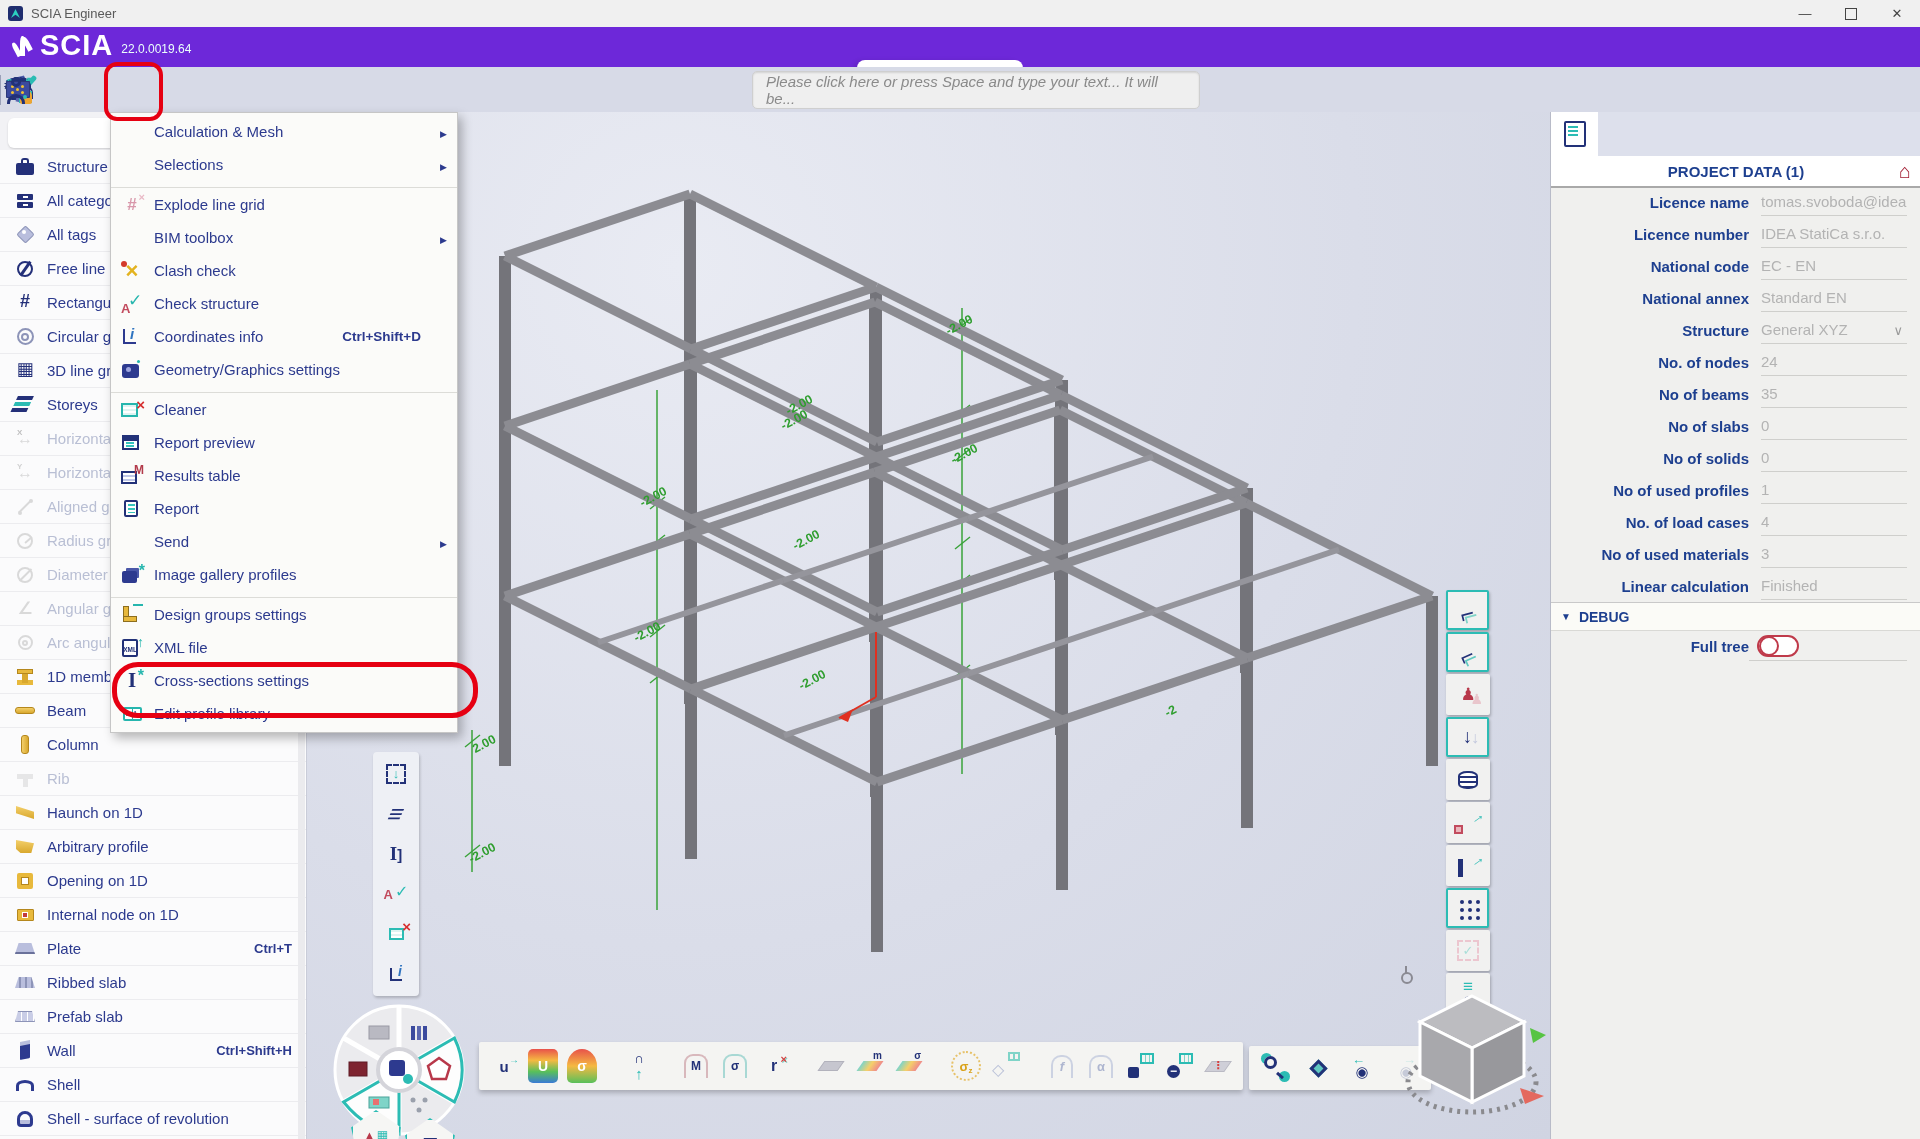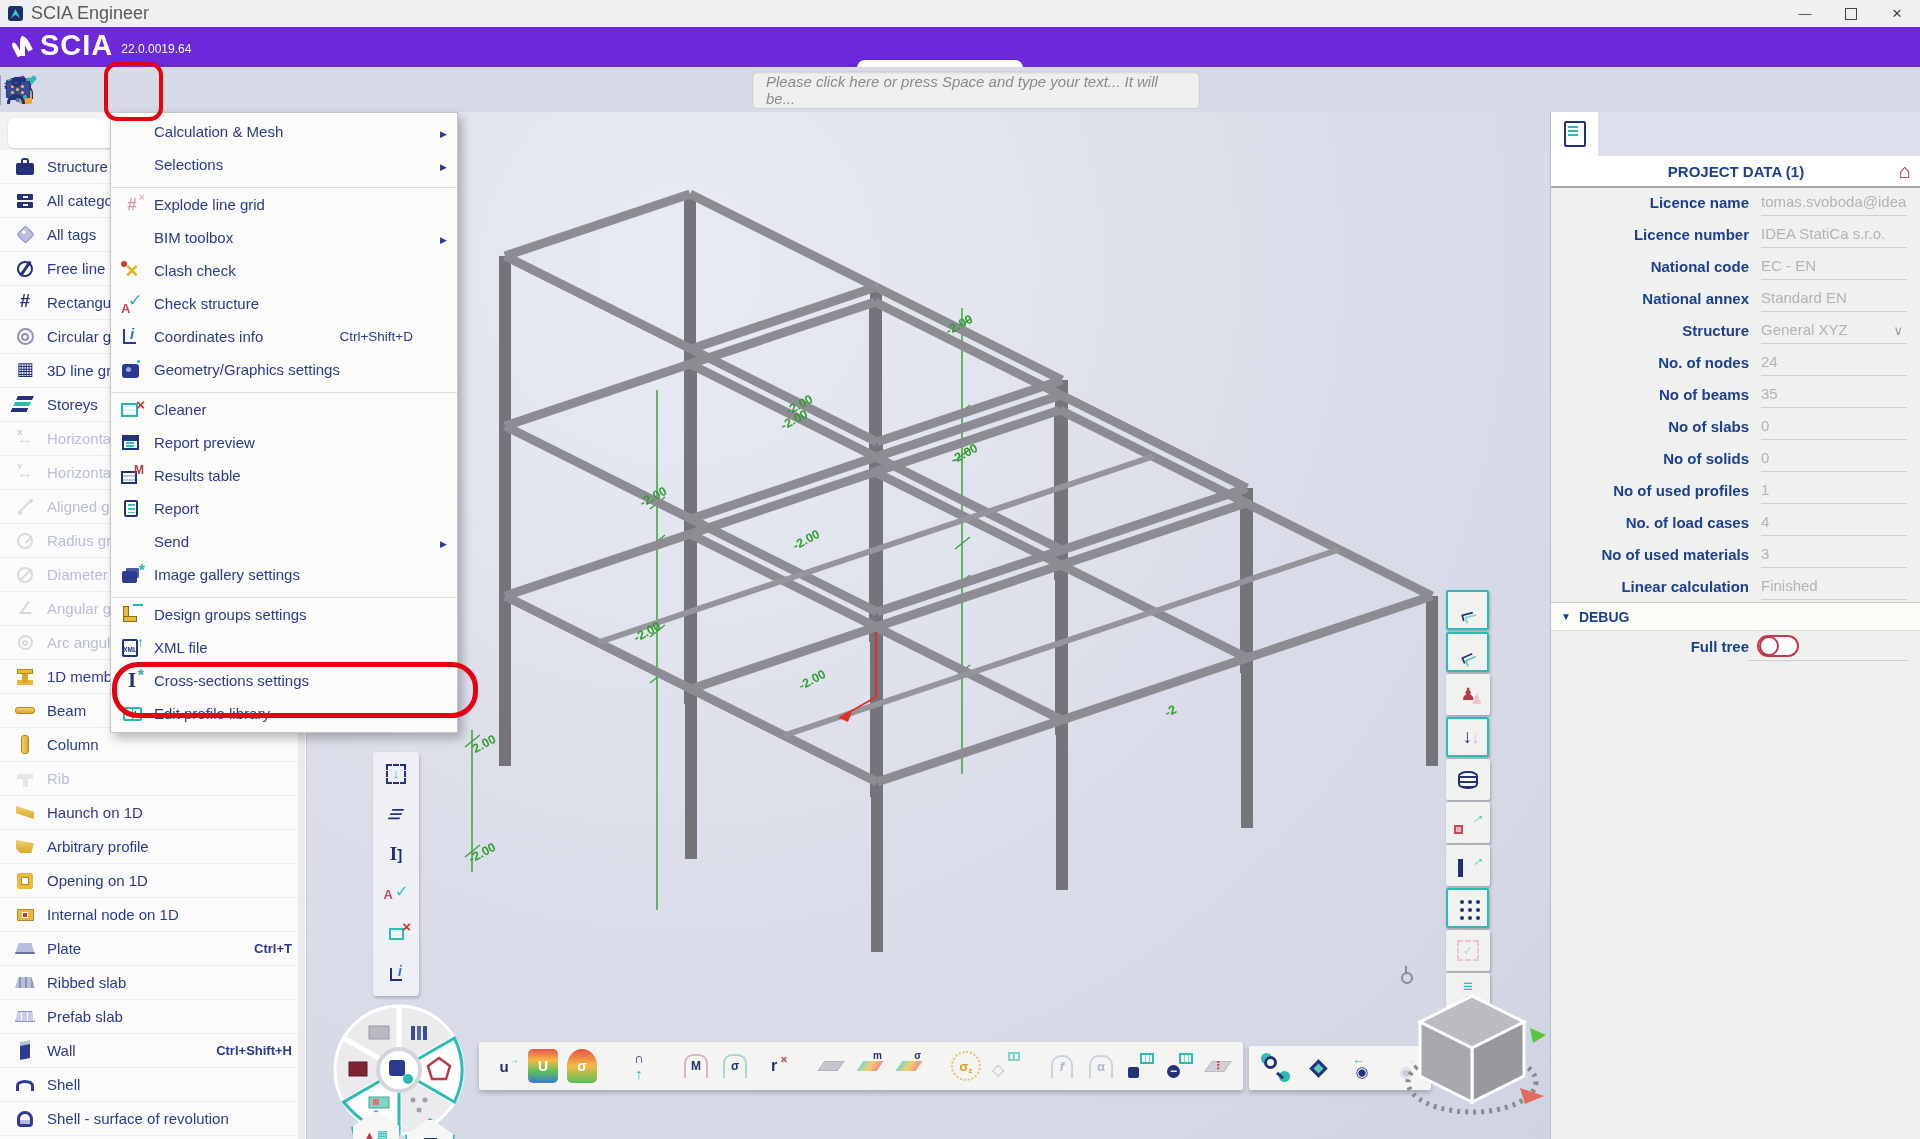--- a/index.html
+++ b/index.html
@@ -4,21 +4,21 @@
 <style>
   html,body{margin:0;padding:0;background:#9aa0ae;}
   .app{position:relative;width:1920px;height:1139px;overflow:hidden;
        font-family:"Liberation Sans","DejaVu Sans",sans-serif;user-select:none;}
   
   .titlebar{position:absolute;left:0;top:0;width:1920px;height:27px;background:#f0f0f0;
             display:flex;align-items:center;border-bottom:1px solid #e2e2e2;}
   .appicon{width:15px;height:15px;margin:0 8px 0 8px;background:#1f2d6e;border-radius:3px;position:relative;}
   .appicon::after{content:"";position:absolute;left:3px;top:3px;width:9px;height:9px;
                   background:#2cd0bf;clip-path:polygon(0 100%,50% 0,100% 100%,50% 65%);}
-  .apptitle{font-size:18px;color:#5a5a5a;}
+  .apptitle{font-size:13px;color:#5a5a5a;}
   .wbtns{margin-left:auto;display:flex;}
   .wbtn{width:46px;height:27px;display:flex;align-items:center;justify-content:center;color:#444;font-size:13px;}
   .wbtn .sq{width:10px;height:10px;border:1.2px solid #444;}
   
   .tealbar{position:absolute;left:0;top:27px;width:1920px;height:40px;background:#6d28d9;}
   .brand{position:absolute;left:12px;top:3px;display:flex;align-items:flex-end;}
   .leaf{width:22px;height:26px;position:relative;margin-right:6px;}
   .leaf::before,.leaf::after{content:"";position:absolute;background:#fff;border-radius:40% 40% 0 0;}
   .leaf::before{width:5px;height:20px;left:8px;top:2px;}
   .leaf::after{width:5px;height:15px;left:2px;top:8px;transform:rotate(-28deg);
@@ -137,21 +137,21 @@
   .si-wall::before{content:"";width:10px;height:17px;background:#2d3a8f;transform:skewY(-12deg);border-radius:1px;}
   .si-wall::after{content:"";width:10px;height:4px;background:#b9bedd;transform:skewY(-12deg);top:3px;}
   .si-shell::before{content:"";width:18px;height:11px;border:3px solid #2d3a8f;border-bottom:none;border-radius:100% 100% 0 0;top:8px;}
   .si-shell-revolution::before{content:"";width:16px;height:16px;border:3px solid #2d3a8f;border-radius:50% 50% 4px 4px;background:linear-gradient(#0000 60%,#b9bedd 60%);}
   
   .menu{position:absolute;left:110px;top:112px;width:346px;background:#fbfbf9;z-index:50;
         border:1px solid #c6c6c6;box-shadow:4px 5px 10px rgba(0,0,0,.28);padding:2px 0;}
   .mrow{height:33px;display:flex;align-items:center;padding:0 8px;position:relative;color:#2c3a8e;font-size:15px;}
   .mrow.gap{border-top:1px solid #dcdcd8;margin-top:6px;}
   .mrow .mlabel{flex:1;white-space:nowrap;}
-  .mrow .mshort{margin-right:36px;font-size:13.5px;font-weight:400;}
+  .mrow .mshort{margin-right:28px;font-size:13.5px;font-weight:700;}
   .mrow .sub{position:absolute;right:10px;}
   .mrow .sub::before{content:"▶";font-size:9px;color:#2c3a8e;}
   
   .mi{width:26px;height:26px;flex:0 0 26px;margin-right:9px;position:relative;display:flex;align-items:center;justify-content:center;}
   .mi::before,.mi::after{position:absolute;box-sizing:border-box;line-height:1;}
   .mi-explode-grid::before{content:"#";color:#d898ab;font-weight:900;font-size:17px;}
   .mi-explode-grid::after{content:"×";color:#e9b9c6;font-weight:900;font-size:11px;right:0;top:0;}
   .mi-clash-check::before{content:"×";color:#e3b320;font-weight:900;font-size:22px;}
   .mi-clash-check::after{content:"";width:6px;height:6px;background:#d43a2a;border-radius:50%;left:2px;top:3px;}
   .mi-check-structure::before{content:"A";color:#c24b5e;font-weight:900;font-size:13px;left:2px;bottom:2px;}
@@ -795,21 +795,21 @@
 
       </div>
       <div class="mrow">
         <span class="mi"></span>
         <span class="mlabel">Send</span>
 
         <span class="sub"></span>
       </div>
       <div class="mrow">
         <span class="mi mi-image-gallery-settings"></span>
-        <span class="mlabel">Image gallery settings</span>
+        <span class="mlabel">Image gallery profiles</span>
 
       </div>
       <div class="mrow gap">
         <span class="mi mi-design-groups-settings"></span>
         <span class="mlabel">Design groups settings</span>
 
       </div>
       <div class="mrow">
         <span class="mi mi-xml-file"></span>
         <span class="mlabel">XML file</span>

